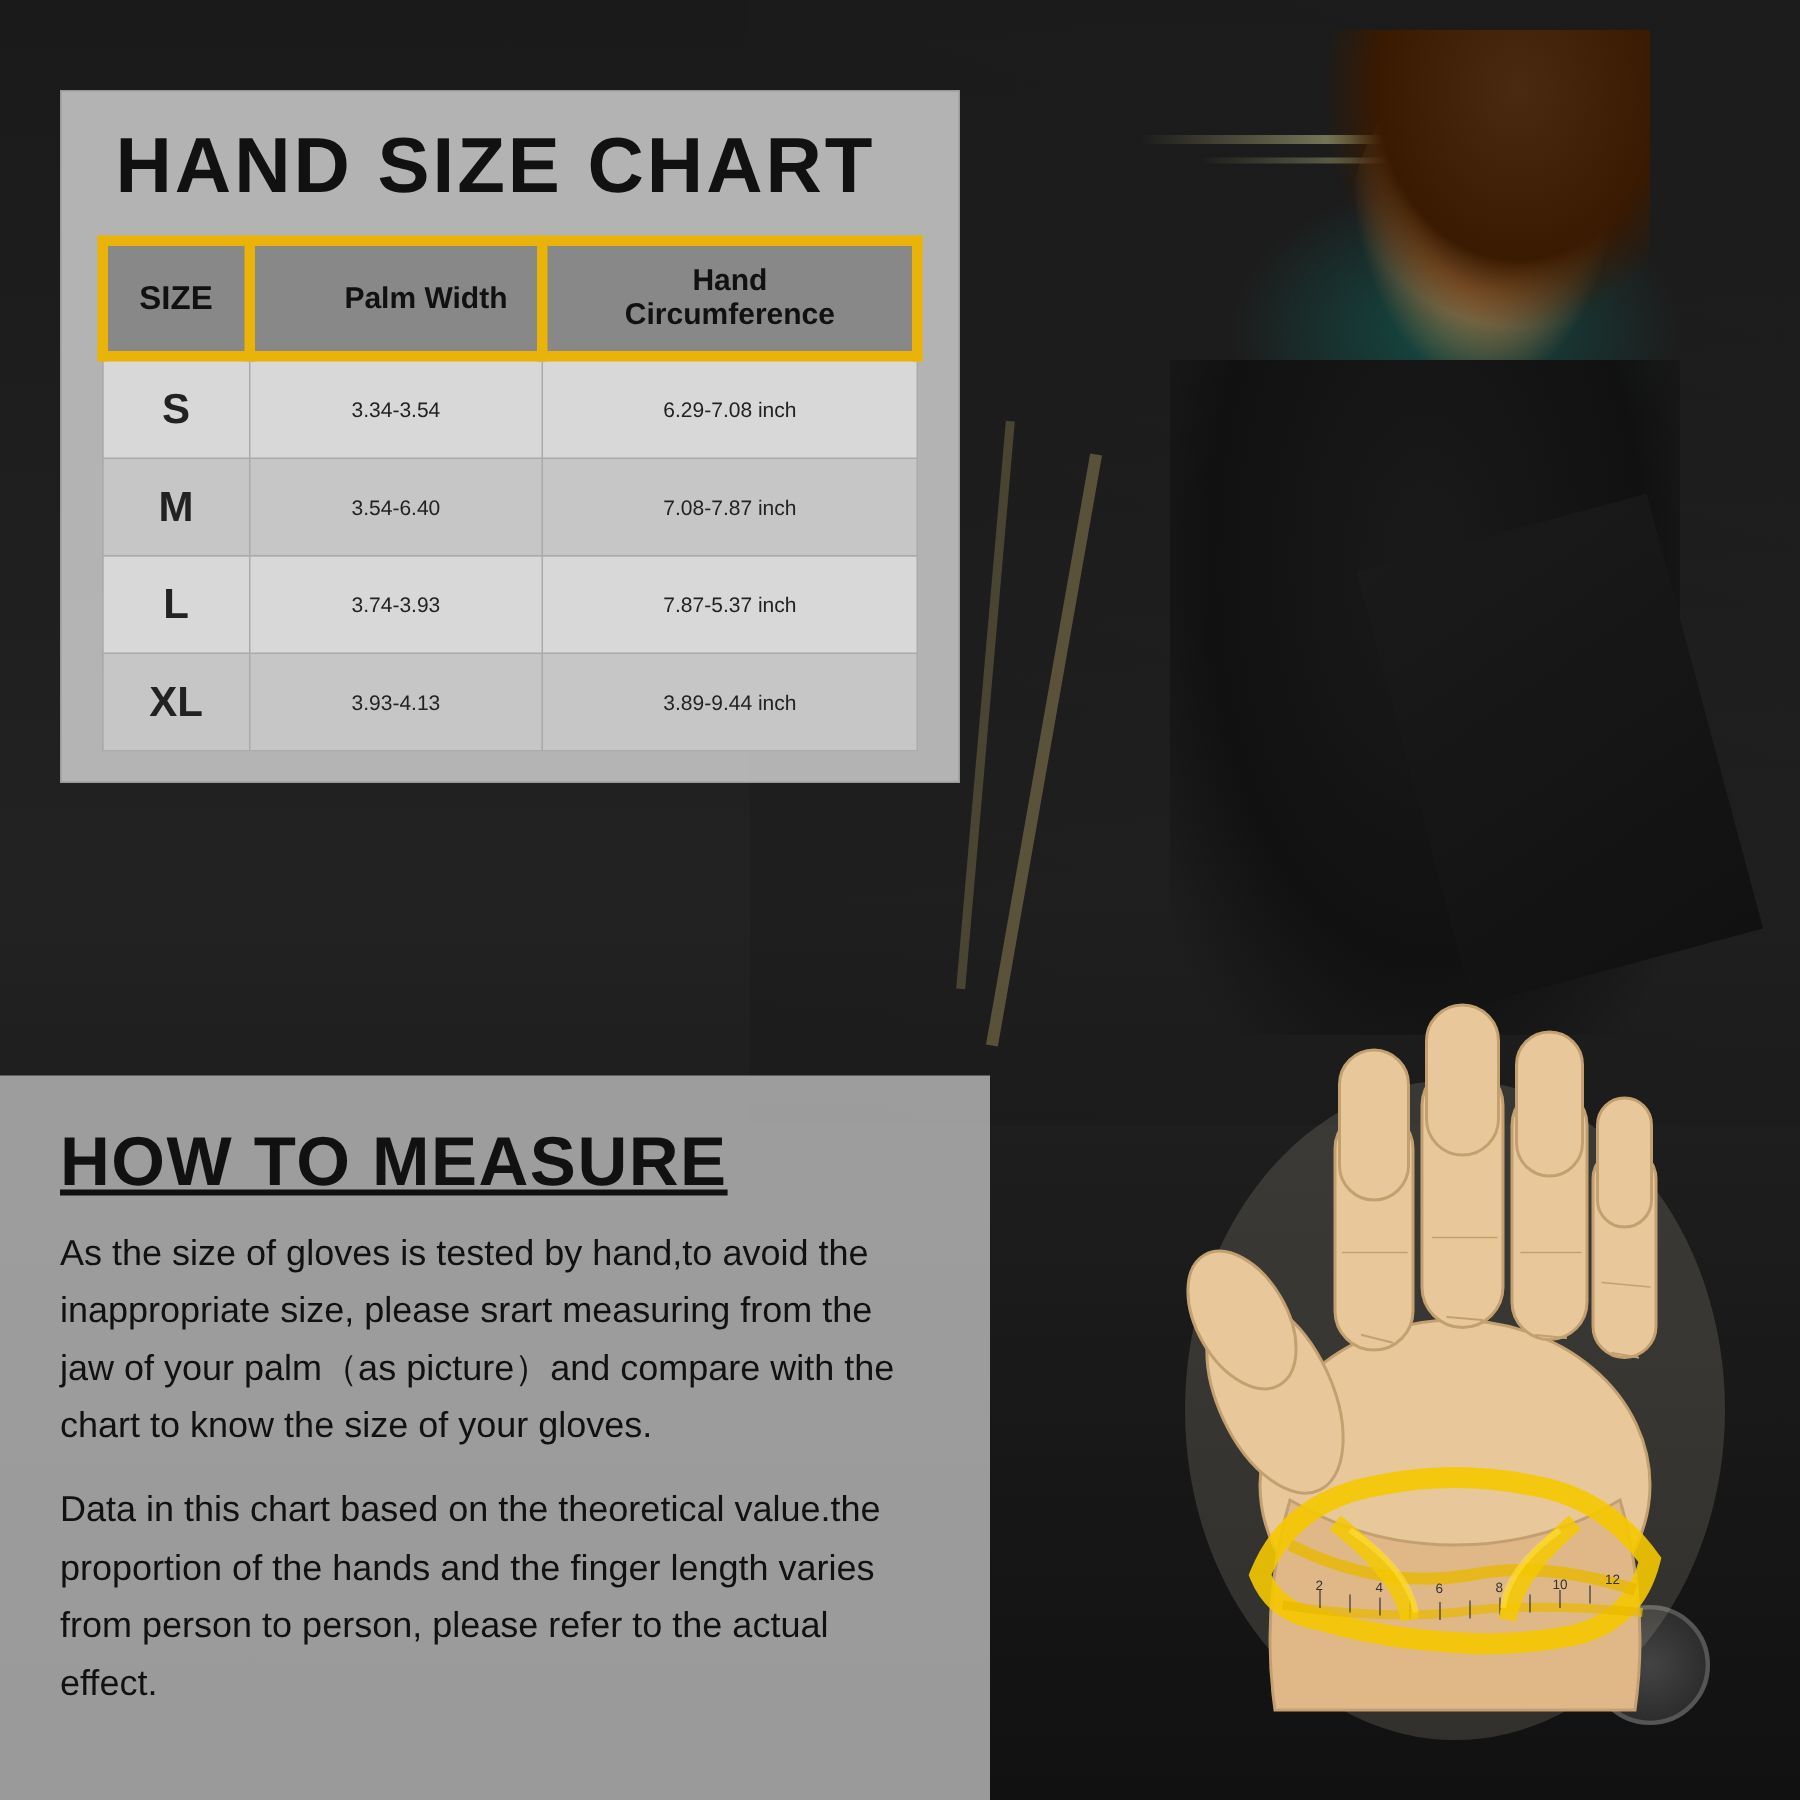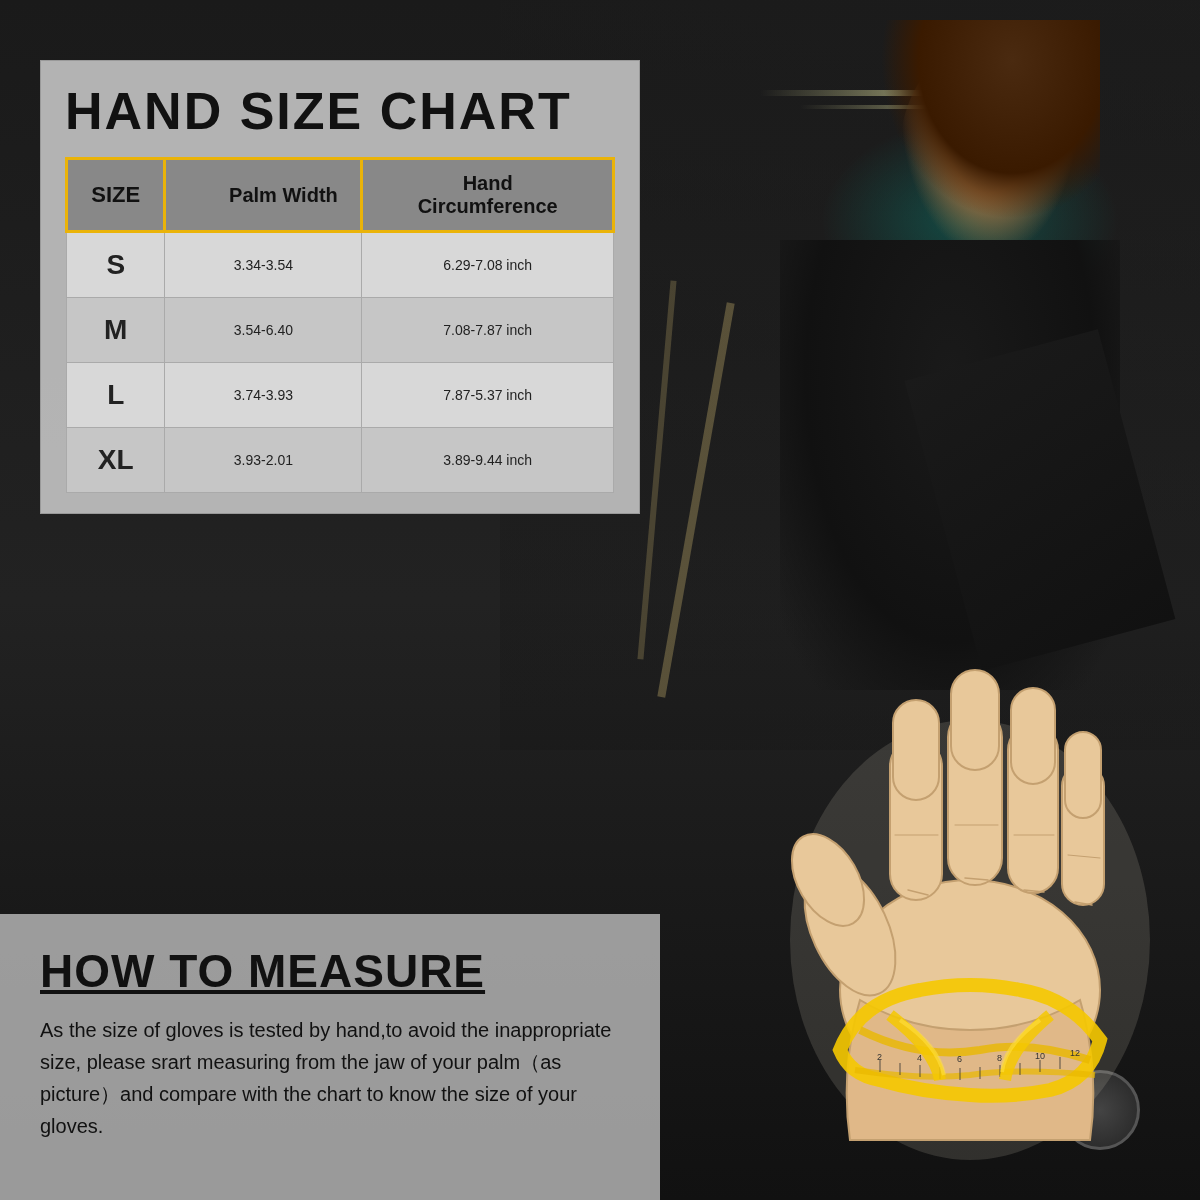--- a/index.html
+++ b/index.html
@@ -43,38 +43,39 @@
       padding: 20px 24px 20px 24px;
     }
 
     .chart-title {
       font-size: 52px;
       font-weight: 900;
       color: #111;
       letter-spacing: 2px;
       margin-bottom: 16px;
       text-transform: uppercase;
+      margin-left: 12px;
     }
 
     table {
       width: 100%;
       border-collapse: collapse;
     }
 
     thead tr {
       background: #888;
     }
 
     thead th {
       padding: 12px 8px;
       font-size: 20px;
       font-weight: 700;
       color: #111;
       text-align: center;
-      border: 3px solid #eab308;
+      border: 7px solid #eab308;
     }
 
     thead th:first-child {
       font-weight: 900;
       font-size: 22px;
     }
 
     tbody tr {
       background: rgba(220, 220, 220, 0.9);
     }
@@ -111,21 +112,21 @@
       font-size: 46px;
       font-weight: 900;
       color: #111;
       text-transform: uppercase;
       margin-bottom: 16px;
       letter-spacing: 1px;
       text-decoration: underline;
     }
 
     .how-text {
-      font-size: 20px;
+      font-size: 24px;
       color: #111;
       line-height: 1.6;
       margin-bottom: 18px;
     }
 
     
     .hand-illustration {
       position: absolute;
       bottom: 30px;
       right: 20px;
@@ -193,30 +194,31 @@
           <td>3.54-6.40</td>
           <td>7.08-7.87 inch</td>
         </tr>
         <tr>
           <td>L</td>
           <td>3.74-3.93</td>
           <td>7.87-5.37 inch</td>
         </tr>
         <tr>
           <td>XL</td>
-          <td>3.93-2.01</td>
+          <td>3.93-4.13</td>
           <td>3.89-9.44 inch</td>
         </tr>
       </tbody>
     </table>
   </div>
 
   <div class="how-to-measure">
     <div class="how-title">HOW TO MEASURE</div>
     <p class="how-text">As the size of gloves is tested by hand,to avoid the inappropriate size, please srart measuring from the jaw of your palm（as picture）and compare with the chart to know the size of your gloves.</p>
+    <p class="how-text">Data in this chart based on the theoretical value.the proportion of the hands and the finger length varies from person to person, please refer to the actual effect.</p>
   </div>
 
   <div class="hand-illustration">
     <svg class="hand-svg" viewBox="0 0 420 550" xmlns="http://www.w3.org/2000/svg">
 
       <ellipse cx="210" cy="320" rx="180" ry="220" fill="rgba(230,220,200,0.15)"></ellipse>
 
       <ellipse cx="210" cy="370" rx="130" ry="110" fill="#e8c89a" stroke="#c4a070" stroke-width="2"></ellipse>
 
       <ellipse cx="90" cy="310" rx="38" ry="70" fill="#e8c89a" stroke="#c4a070" stroke-width="2" transform="rotate(-25,90,310)"></ellipse>

